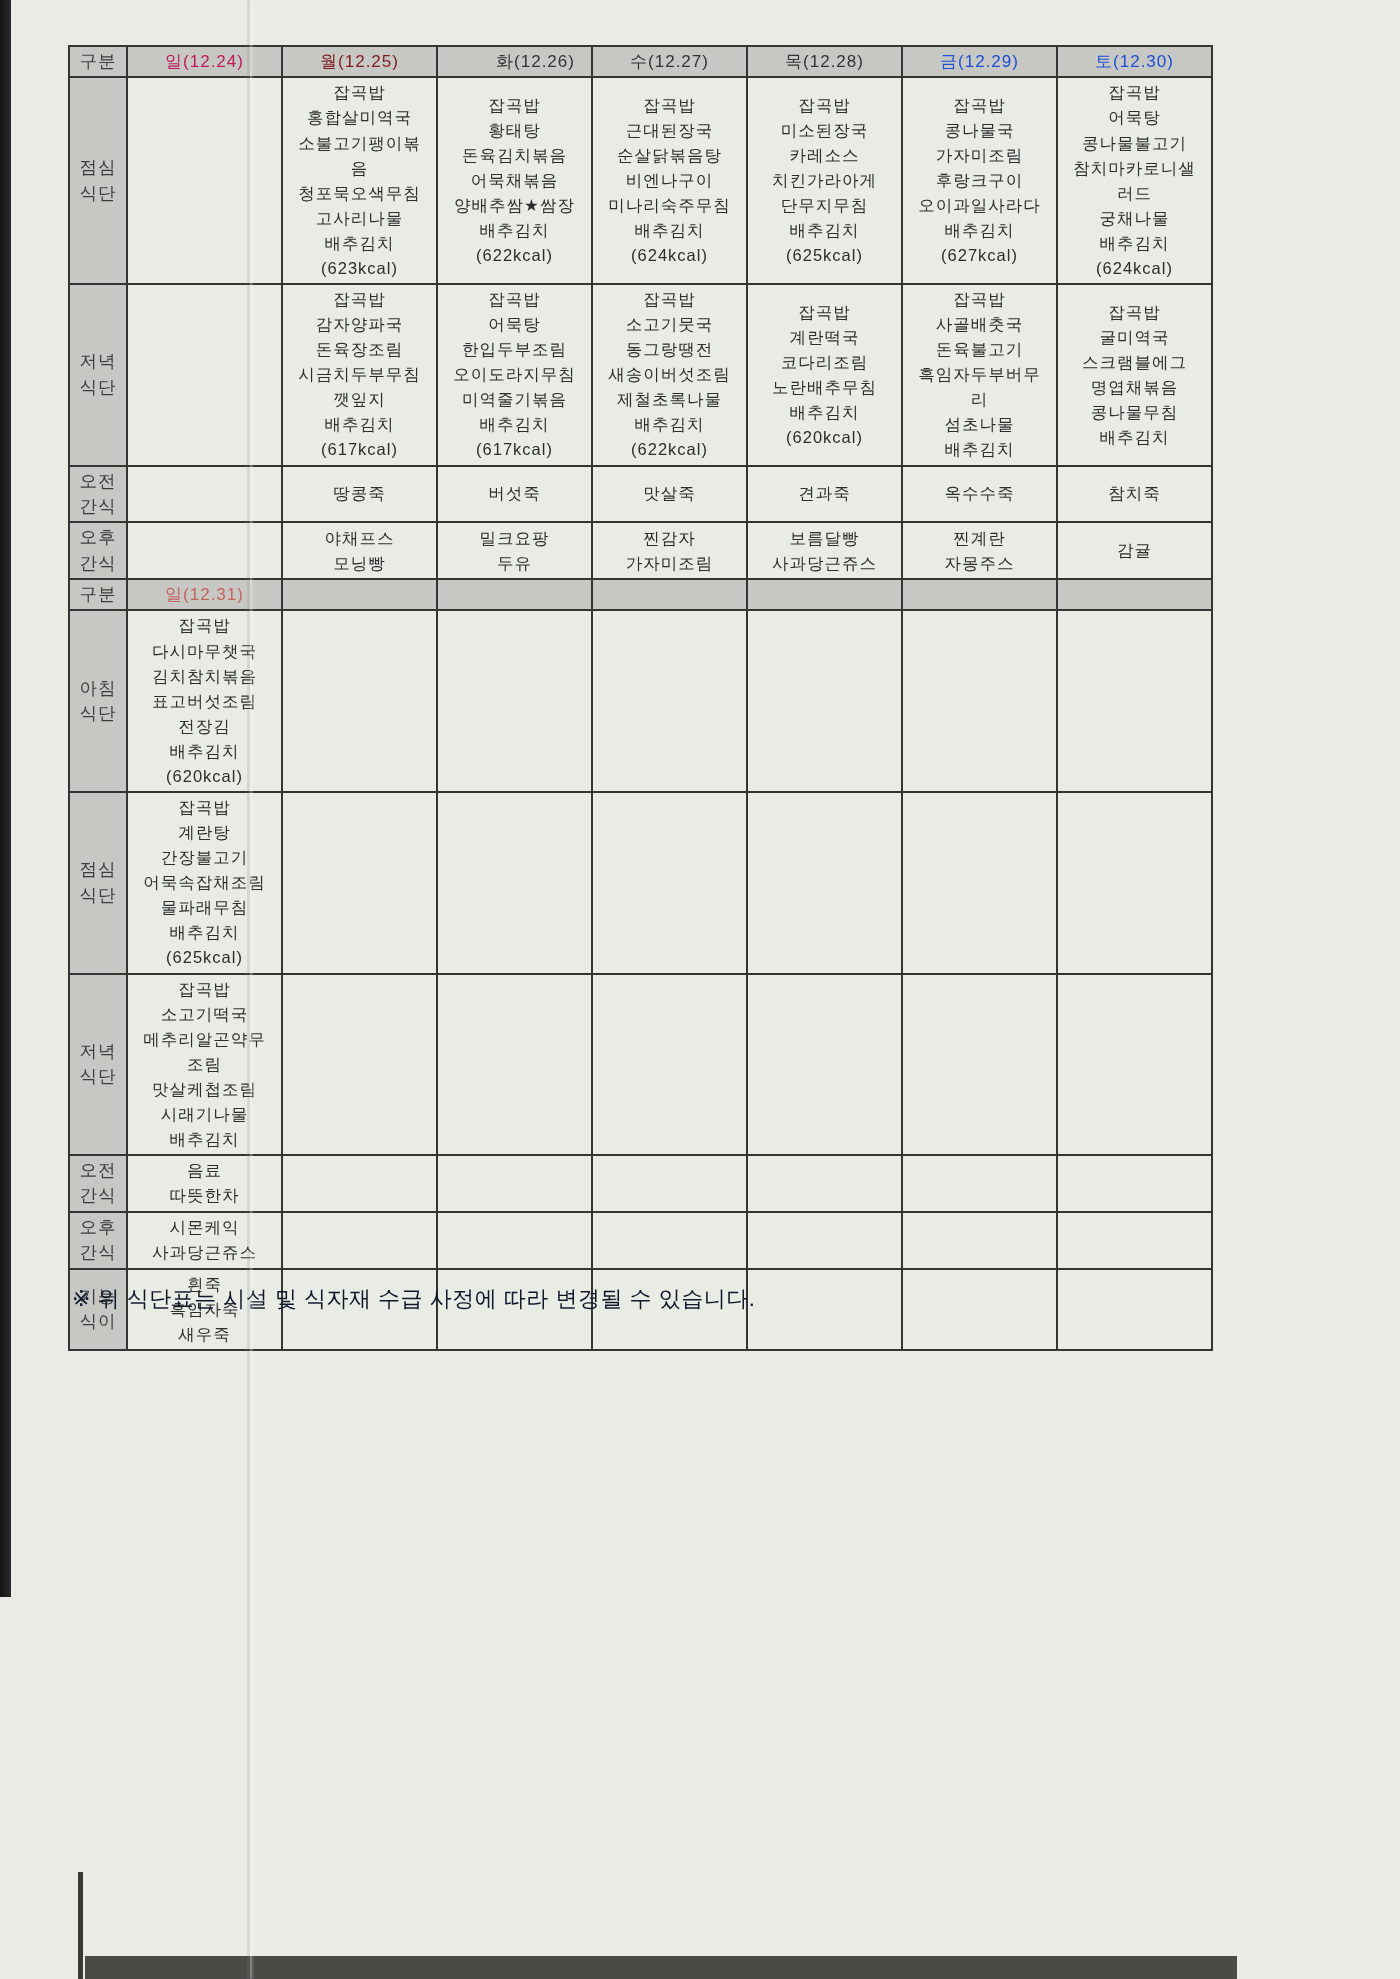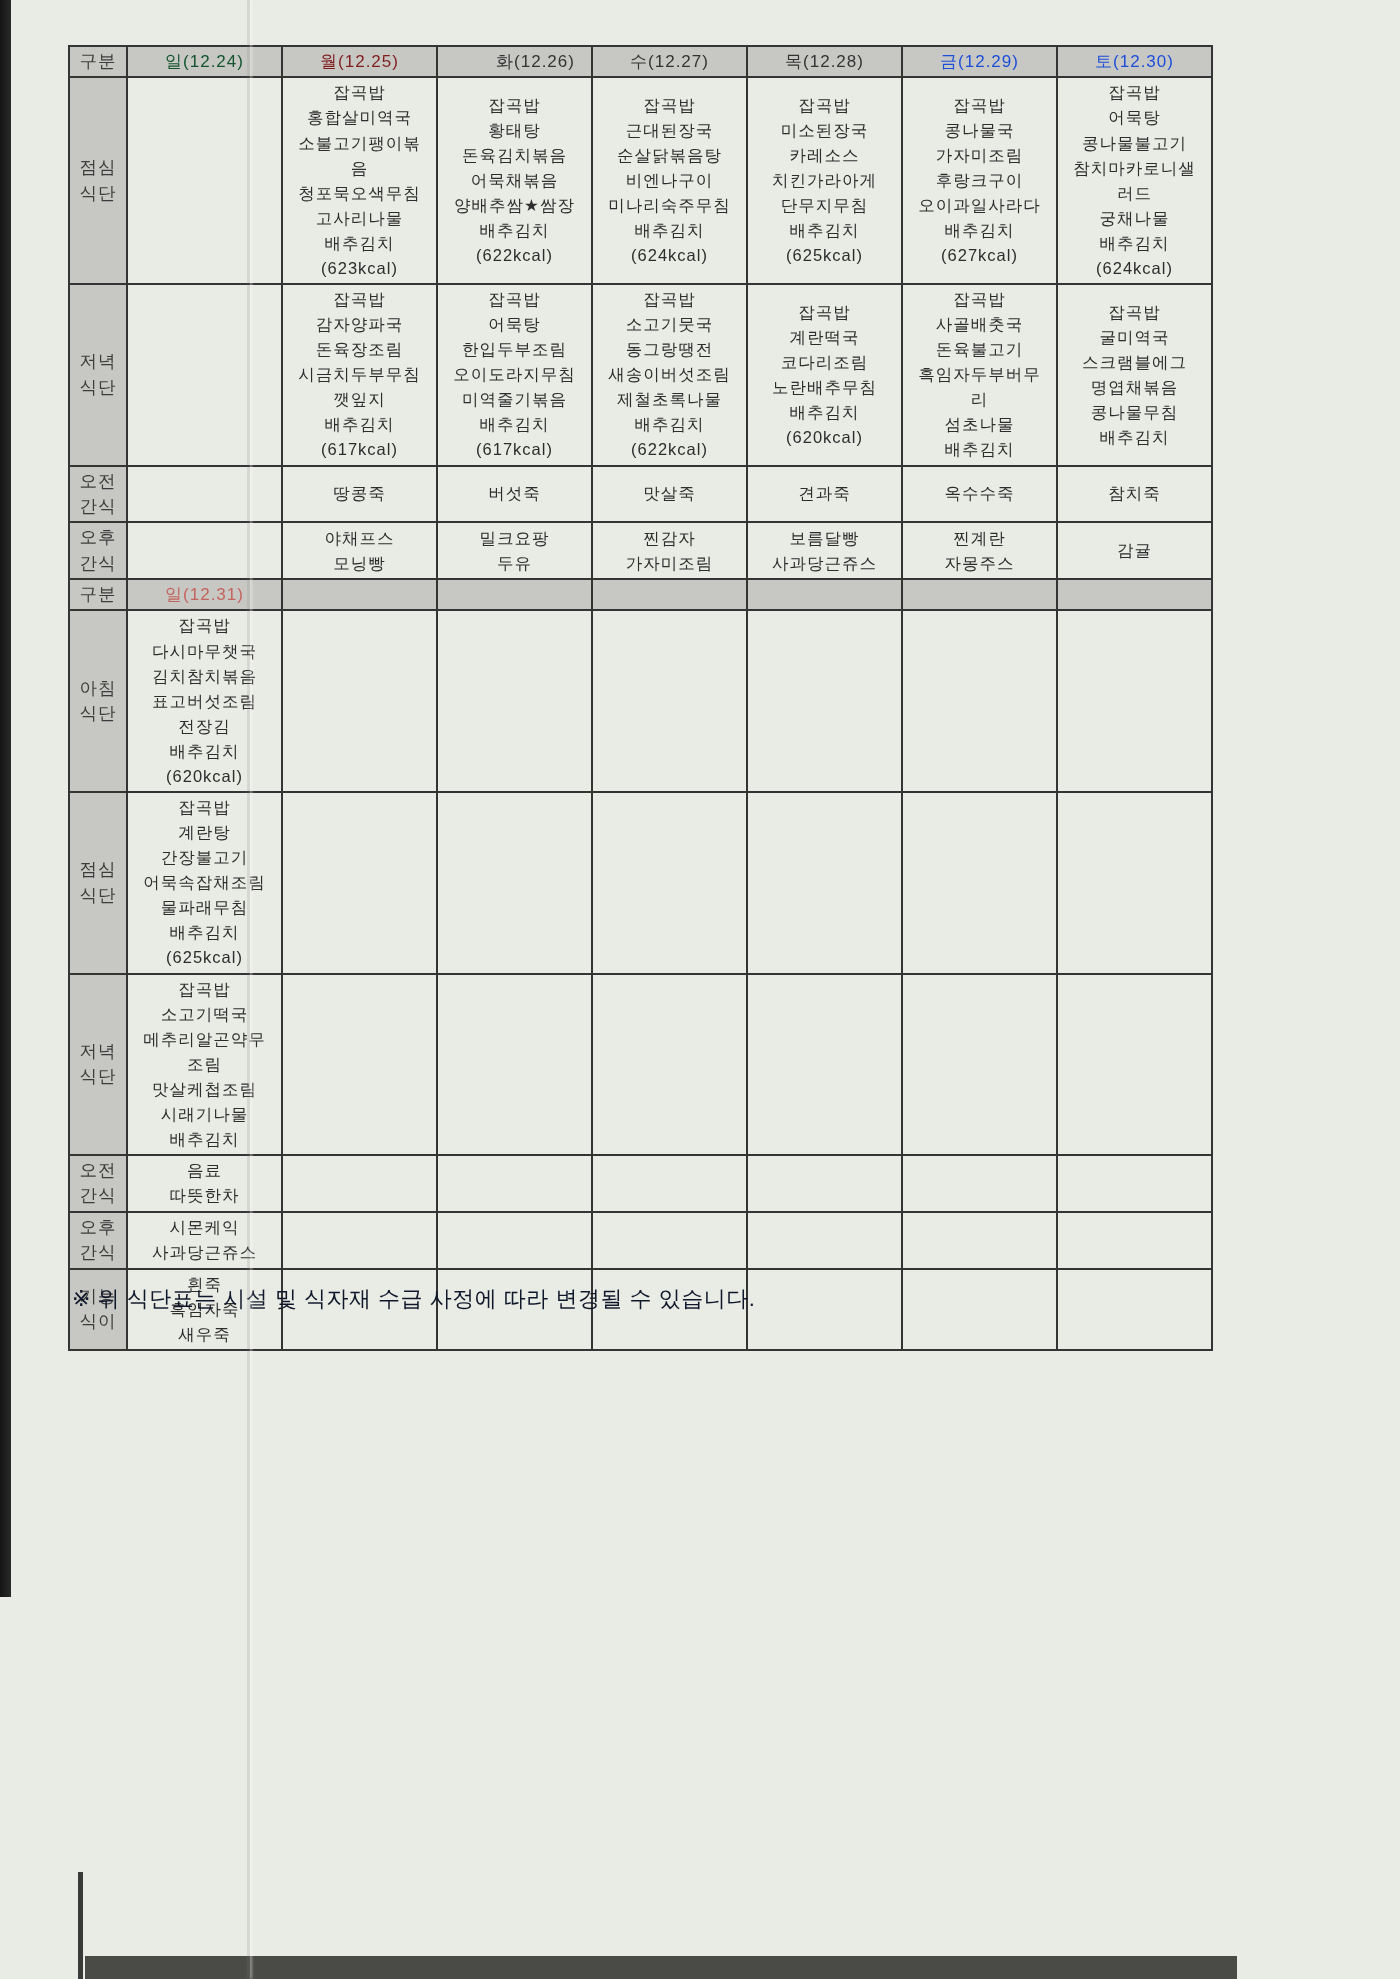--- a/index.html
+++ b/index.html
@@ -59,21 +59,21 @@
       <col class="c-day">
       <col class="c-day">
       <col class="c-day">
       <col class="c-day">
       <col class="c-day">
       <col class="c-day">
     </colgroup>
   <tbody id="table-body">
       <tr style="height: 27px;">
         <th class="row-label">구분</th>
-        <th class="day-head" style="color: #14532d;">일(12.24)</th>
+        <th class="day-head" style="color: #be185d;">일(12.24)</th>
         <th class="day-head" style="color: #7f1d1d;">월(12.25)</th>
         <th class="day-head" style="color: rgb(51, 51, 51); padding-left: 46px;">화(12.26)</th>
         <th class="day-head" style="color: rgb(51, 51, 51);">수(12.27)</th>
         <th class="day-head" style="color: rgb(51, 51, 51);">목(12.28)</th>
         <th class="day-head" style="color: #1d4ed8;">금(12.29)</th>
         <th class="day-head" style="color: #1d4ed8;">토(12.30)</th>
       </tr>
       <tr style="height: 205px;">
         <th class="row-label">점심
 식단</th>

